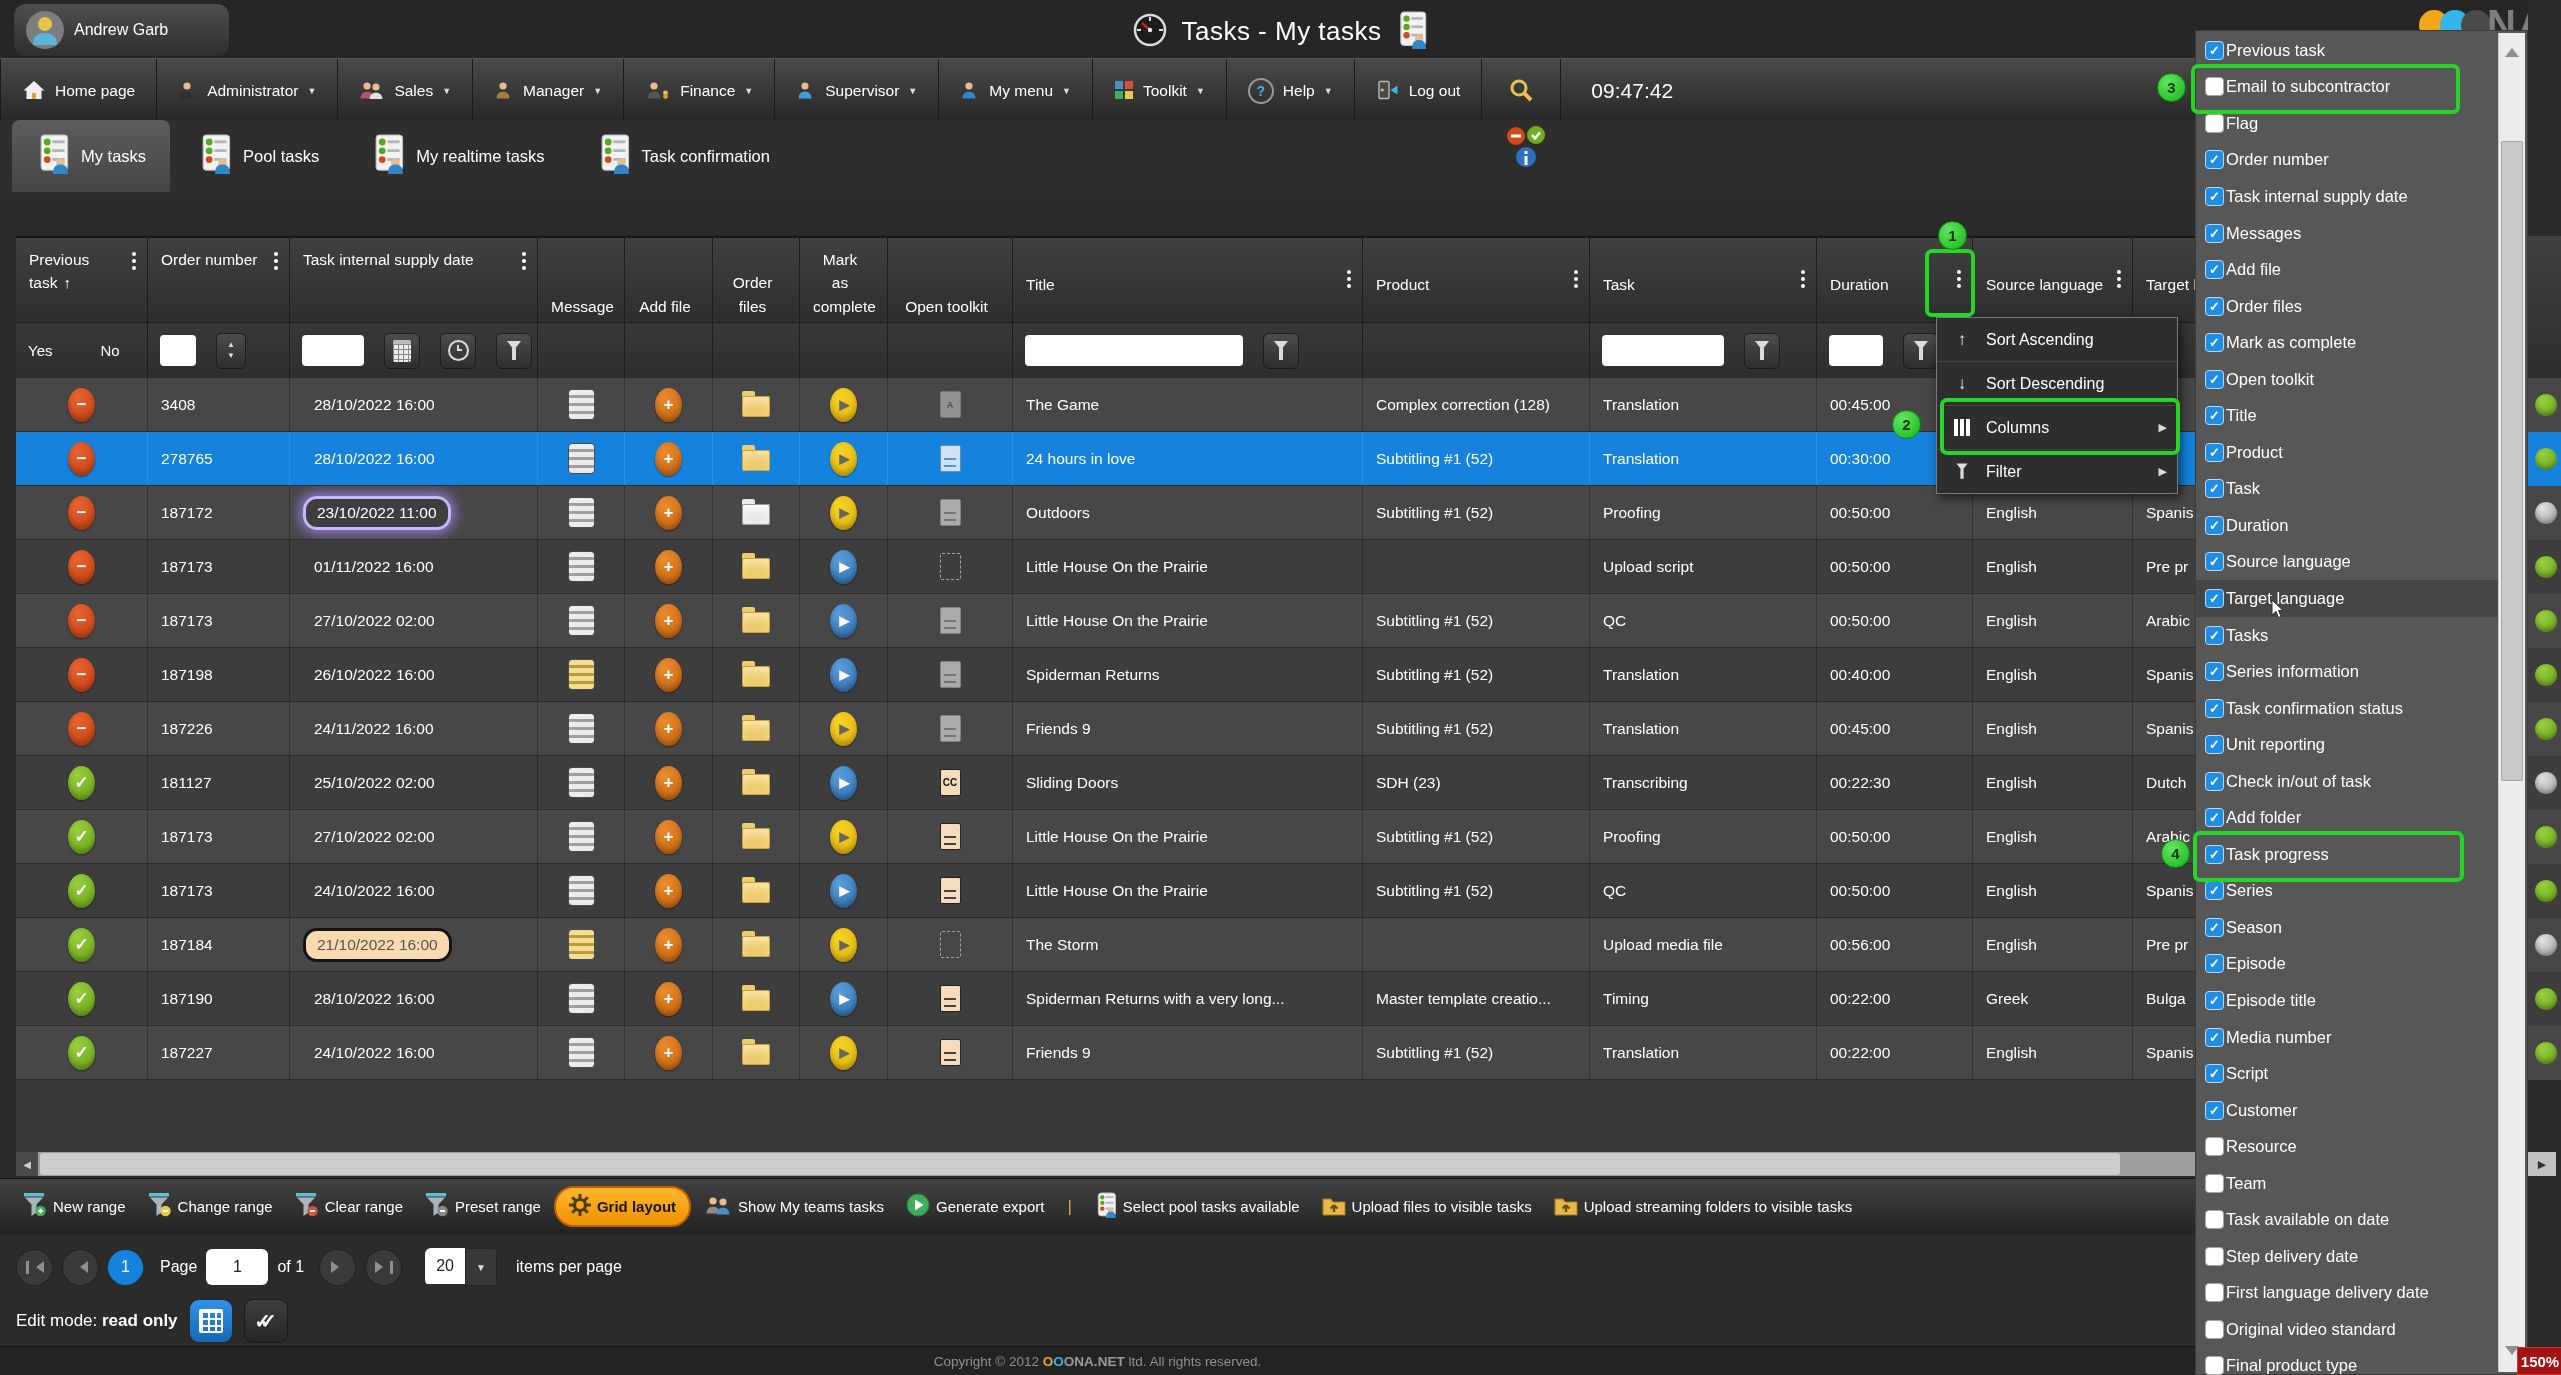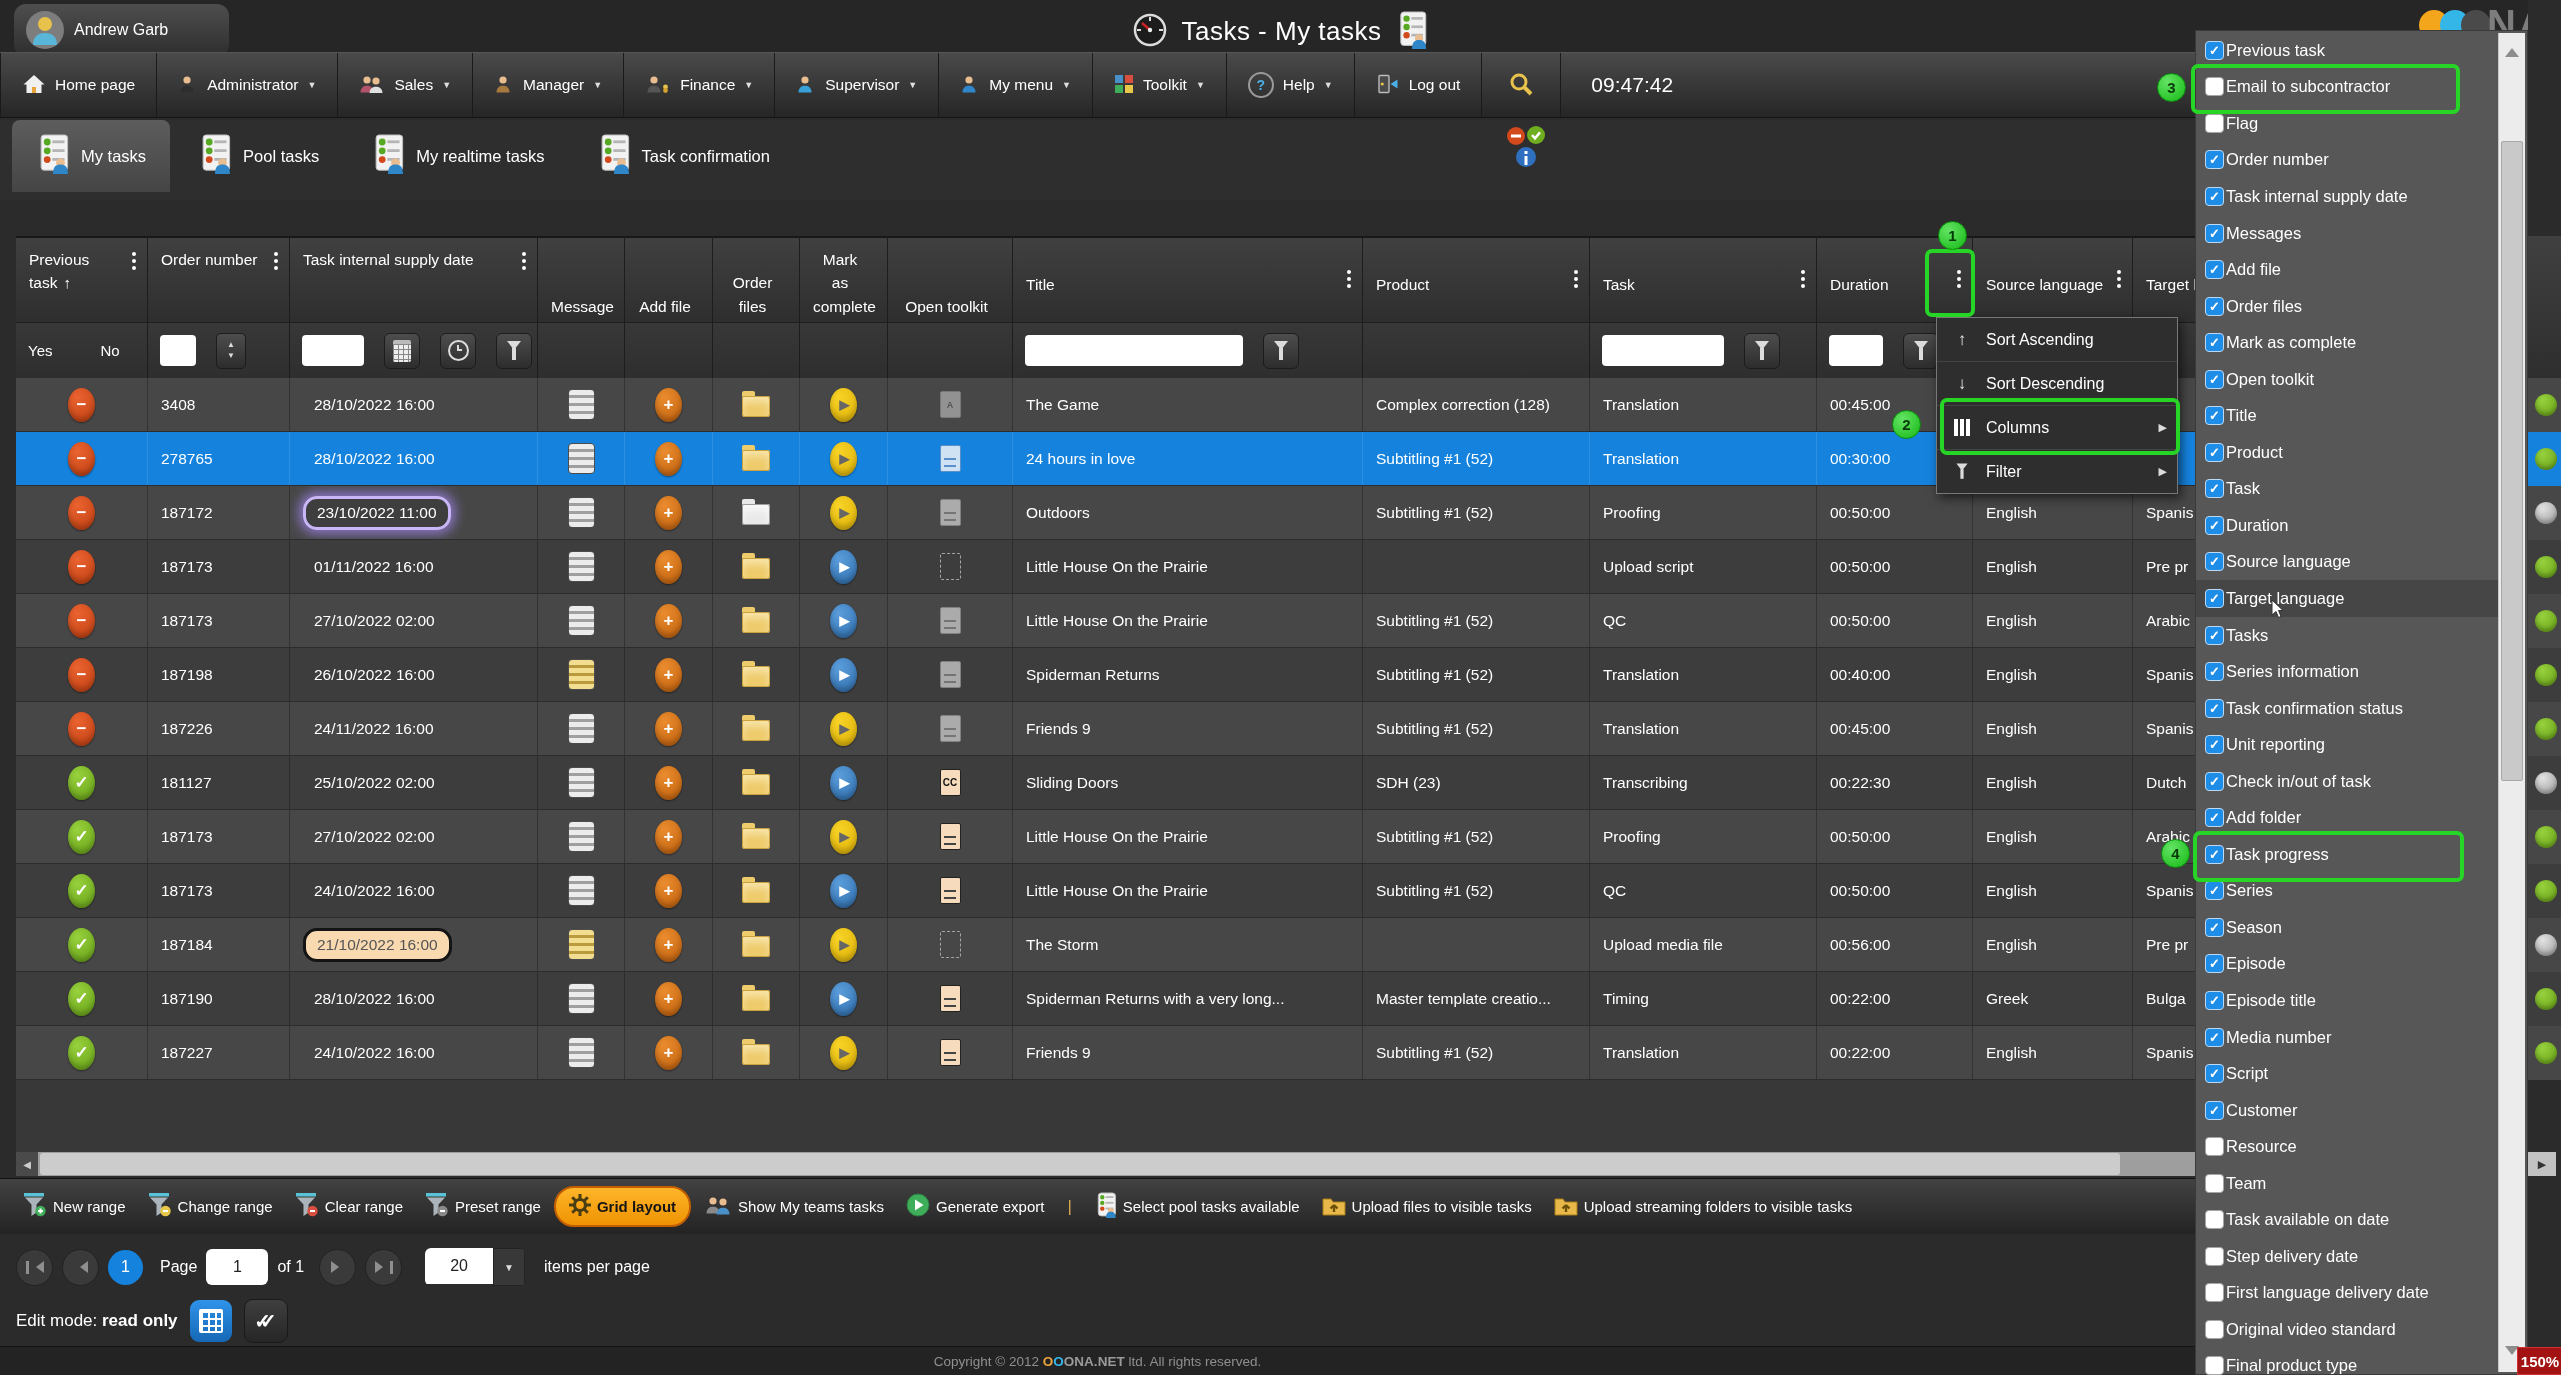--- a/index.html
+++ b/index.html
@@ -7,21 +7,21 @@
        font-family:"Liberation Sans",sans-serif;color:#fff;font-size:15px}
   
   .titlebar{position:absolute;left:0;top:0;width:100%;height:62px;background:#262626}
   .user-chip{position:absolute;left:14px;top:4px;width:215px;height:52px;display:flex;align-items:center;gap:10px;
              background:linear-gradient(#4e4e4e,#2e2e2e);border-radius:12px;padding-left:12px;box-sizing:border-box;cursor:pointer}
   .avatar{width:38px;height:38px;border-radius:50%;background:#7d7d7d;display:flex;align-items:center;justify-content:center;overflow:hidden}
   .user-name{font-size:16px}
   .page-title-wrap{position:absolute;left:0;right:0;top:0;height:62px;display:flex;align-items:center;justify-content:center;gap:14px;pointer-events:none}
   .page-title{font-size:26px;font-weight:400;letter-spacing:.5px}
   
-  .navbar{position:absolute;left:0;top:52px;width:100%;height:66px;display:flex;align-items:stretch;
+  .navbar{position:absolute;left:0;top:58px;width:100%;height:66px;display:flex;align-items:stretch;
           background:linear-gradient(#4a4a4a,#262626);border-top:1px solid #565656;border-bottom:1px solid #151515;box-sizing:border-box}
   .nav-items{display:flex}
   .nav-item{display:flex;align-items:center;gap:9px;padding:0 21px;border-right:1px solid #1a1a1a;cursor:pointer;white-space:nowrap}
   .nav-item:first-child{border-left:1px solid #1a1a1a}
   .nav-label{font-size:15.5px}
   .caret{font-size:9px;color:#e0e0e0}
   .helpic{width:22px;height:22px;border-radius:50%;border:2px solid #9a9a9a;color:#4ab0e8;font-weight:bold;
           display:inline-flex;align-items:center;justify-content:center;font-size:14px}
   .nav-search{padding:0 26px}
   .nav-time{display:flex;align-items:center;padding:0 30px;font-size:21px}
@@ -144,21 +144,21 @@
   
   .pager{position:absolute;left:0;top:1240px;width:2195px;height:54px;display:flex;align-items:center;gap:9px;padding-left:16px;box-sizing:border-box;
          background:#2b2b2b;font-size:16px}
   .pgbtn{width:35px;height:35px;border-radius:50%;background:#3a3a3a;border:1px solid #222;display:flex;align-items:center;justify-content:center;cursor:pointer;gap:1px}
   .pg-tl,.pg-tr{width:0;height:0;border:6px solid transparent}
   .pg-tl{border-right:8px solid #8f8f8f}.pg-tr{border-left:8px solid #8f8f8f}
   .pg-bar{width:3px;height:13px;background:#8f8f8f}
   .pgcur{width:35px;height:35px;border-radius:50%;background:#1583dd;display:flex;align-items:center;justify-content:center;color:#fff;cursor:pointer}
   .pginput{width:58px;height:34px;border:none;border-radius:6px;background:#fff;color:#222;text-align:center;font-size:16px}
   .pgsel{display:flex;border-radius:6px;overflow:hidden;cursor:pointer}
-  .pgsel .val{width:68px;height:36px;background:#fff;color:#222;display:flex;align-items:center;justify-content:center;font-size:16px}
+  .pgsel .val{width:40px;height:36px;background:#fff;color:#222;display:flex;align-items:center;justify-content:center;font-size:16px}
   .pgsel .dd{width:30px;height:36px;background:#383838;border:1px solid #222;color:#ddd;font-size:10px;display:flex;align-items:center;justify-content:center}
   
   .editmode{position:absolute;left:0;top:1296px;width:2195px;height:50px;display:flex;align-items:center;gap:12px;padding-left:16px;box-sizing:border-box;font-size:17px}
   .em-bold{font-weight:bold}
   .embtn{width:42px;height:42px;border-radius:9px;display:flex;align-items:center;justify-content:center;cursor:pointer}
   .embtn.blue{background:linear-gradient(#2f93ea,#1568b5)}
   .embtn.dark{background:linear-gradient(#3f3f3f,#262626);border:1px solid #1a1a1a}
   .gridic{width:20px;height:20px;border:2px solid #fff;border-radius:2px;
           background-image:linear-gradient(#fff 2px,transparent 2px),linear-gradient(90deg,#fff 2px,transparent 2px);background-size:7px 7px}
   .dblcheck{color:#fff;font-size:20px;font-weight:bold;letter-spacing:-11px;padding-right:11px}

